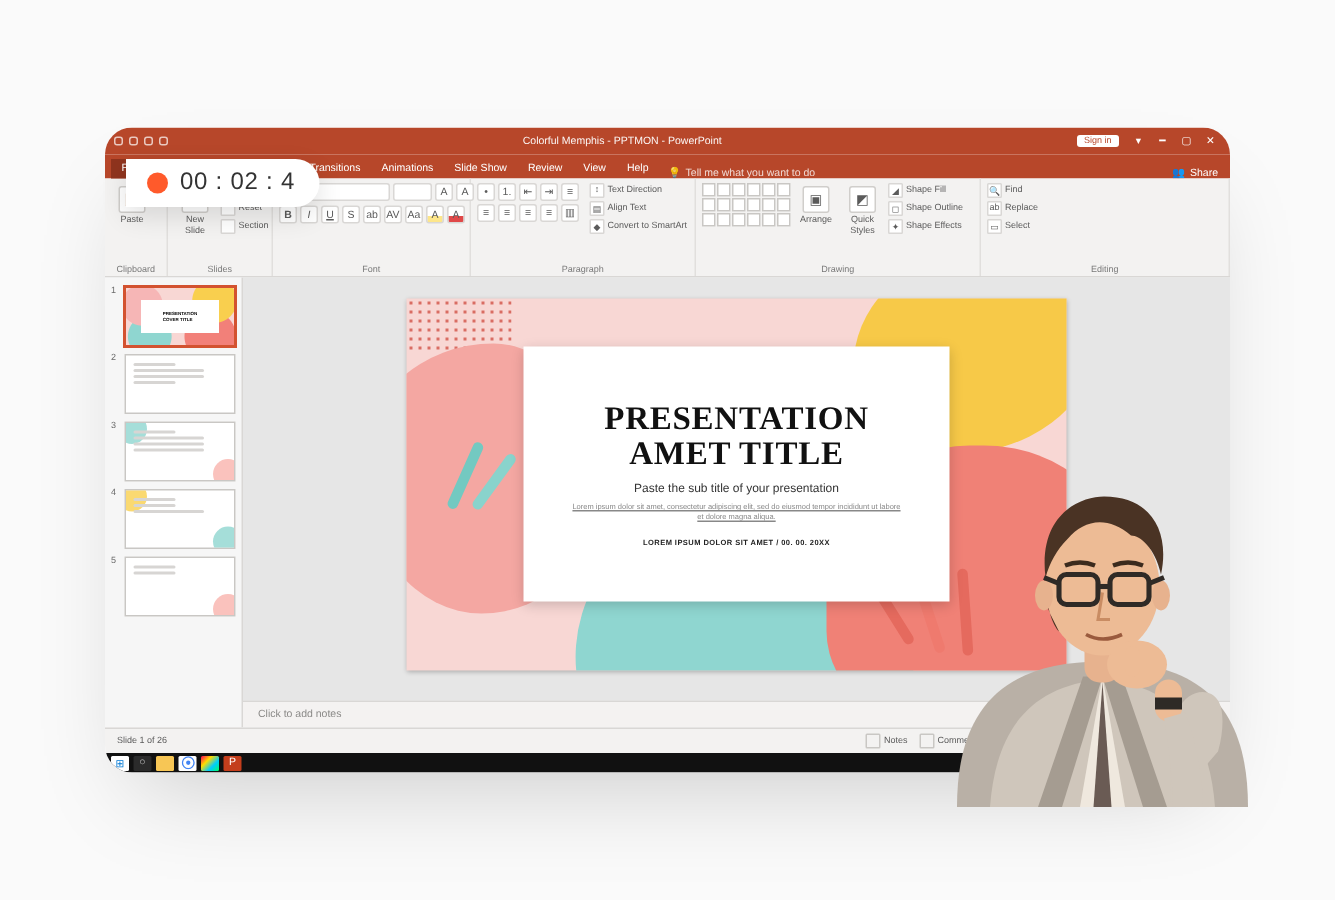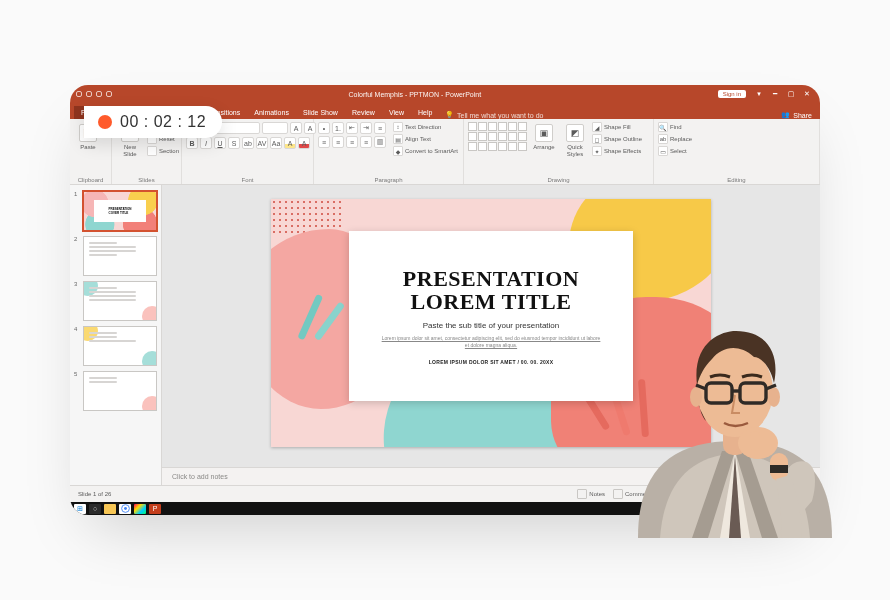--- a/index.html
+++ b/index.html
@@ -509,21 +509,21 @@
           <div class="b-dots"></div>
           <div class="leaf l1"></div>
           <div class="leaf l2"></div>
           <div class="leaf l3"></div>
           <div class="leaf c1"></div>
           <div class="leaf c2"></div>
 
           <div class="card">
             <h1>
               <span>PRESENTATION</span><br>
-              <span>LOREM TITLE</span>
+              <span>AMET TITLE</span>
             </h1>
             <div class="sub">Paste the sub title of your presentation</div>
             <div class="lorem"><u>Lorem ipsum dolor sit amet, consectetur adipiscing elit, sed do eiusmod tempor incididunt ut labore et dolore magna aliqua.</u></div>
             <div class="foot">LOREM IPSUM DOLOR SIT AMET  /  00. 00. 20XX</div>
           </div>
         </div>
       </div>
       <div class="notes">
         <span>Click to add notes</span>
       </div>
@@ -569,21 +569,21 @@
           <circle cx="5" cy="5" r="1.6" fill="#4285f4"></circle>
         </svg>
     </div>
     <div class="tb multi"></div>
     <div class="tb ppt">P</div>
   </div>
 </div>
 
 <div class="rec-pill">
   <span class="dot"></span>
-  <span>00 : 02 : 12</span>
+  <span>00 : 02 : 4</span>
 </div>
 
 <div class="presenter">
   <svg viewBox="0 0 210 225">
 
     <path d="M8 225 C8 160 38 128 105 128 C172 128 202 160 202 225 Z" fill="#b9b0a6"></path>
     <path d="M30 225 C34 172 58 144 105 140 C152 144 176 172 180 225 Z" fill="#cfc6bb"></path>
 
     <path d="M105 138 L78 225 L62 225 L92 138 Z" fill="#a59c91"></path>
     <path d="M105 138 L132 225 L148 225 L118 138 Z" fill="#a59c91"></path>

